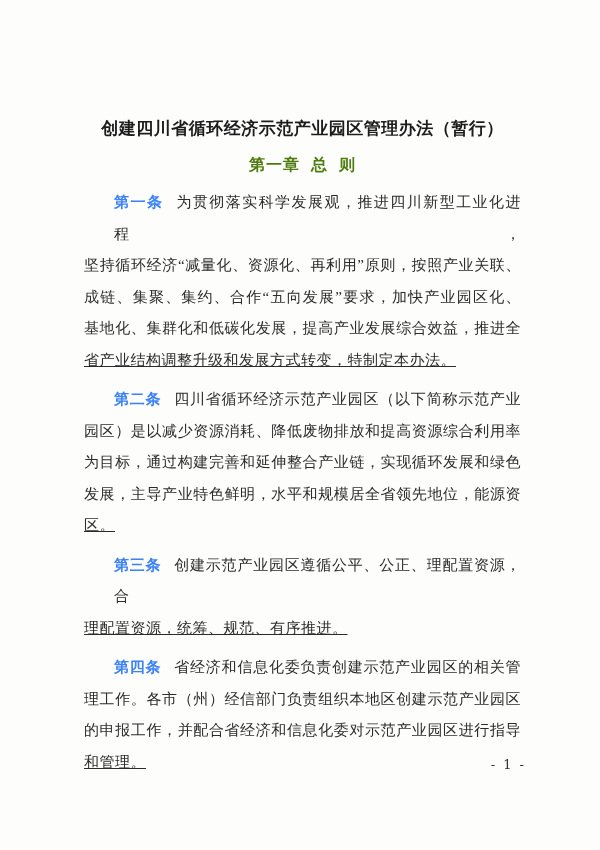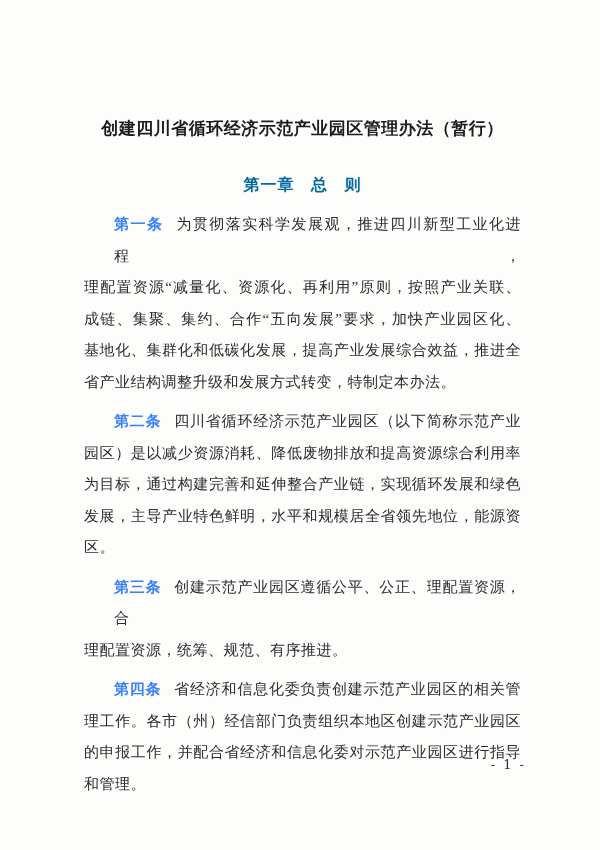--- a/index.html
+++ b/index.html
@@ -18,45 +18,44 @@
     left: 84px;
     top: 118px;
     width: 437px;
   }
   .doc-title {
     font-size: 17px;
     font-weight: bold;
     color: #1c1c1c;
     text-align: center;
     line-height: 22px;
-    margin-bottom: 36px;
+    margin-bottom: 14px;
     letter-spacing: 0.5px;
     white-space: nowrap;
   }
   .chapter-heading {
     font-size: 16px;
     font-weight: bold;
-    color: #0369a1;
+    color: #4d7c0f;
     text-align: center;
     line-height: 21px;
     margin-bottom: 12px;
     letter-spacing: 1px;
     word-spacing: 6px;
-    font-family: Liberation Mono, monospace;
   }
   .article { margin-bottom: 8px; }
   .line {
     font-size: 15px;
     line-height: 31.5px;
     letter-spacing: 0.5px;
     text-align: justify;
     text-justify: inter-character;
   }
   .jl { text-align-last: justify; }
-  .last { text-align-last: left; }
+  .last { text-align-last: left; text-decoration: underline; }
   .first { padding-left: 30px; }
   .art-num {
     font-weight: bold;
     color: #3b82f6;
     padding-right: 13px;
   }
   .page-number {
     position: absolute;
     top: 757px;
     right: 74px;
@@ -71,21 +70,21 @@
 
 <div class="page">
   <div class="content">
 
     <div class="doc-title">创建四川省循环经济示范产业园区管理办法（暂行）</div>
 
     <div class="chapter-heading">第一章 总 则</div>
 
     <div class="article">
       <div class="line first jl"><span class="art-num">第一条</span><span>为贯彻落实科学发展观，推进四川新型工业化进程，</span></div>
-      <div class="line jl">理配置资源“减量化、资源化、再利用”原则，按照产业关联、</div>
+      <div class="line jl">坚持循环经济“减量化、资源化、再利用”原则，按照产业关联、</div>
       <div class="line jl">成链、集聚、集约、合作“五向发展”要求，加快产业园区化、</div>
       <div class="line jl">基地化、集群化和低碳化发展，提高产业发展综合效益，推进全</div>
       <div class="line last">省产业结构调整升级和发展方式转变，特制定本办法。</div>
     </div>
 
     <div class="article">
       <div class="line first jl"><span class="art-num">第二条</span><span>四川省循环经济示范产业园区（以下简称示范产业</span></div>
       <div class="line jl">园区）是以减少资源消耗、降低废物排放和提高资源综合利用率</div>
       <div class="line jl">为目标，通过构建完善和延伸整合产业链，实现循环发展和绿色</div>
       <div class="line jl">发展，主导产业特色鲜明，水平和规模居全省领先地位，能源资</div>

